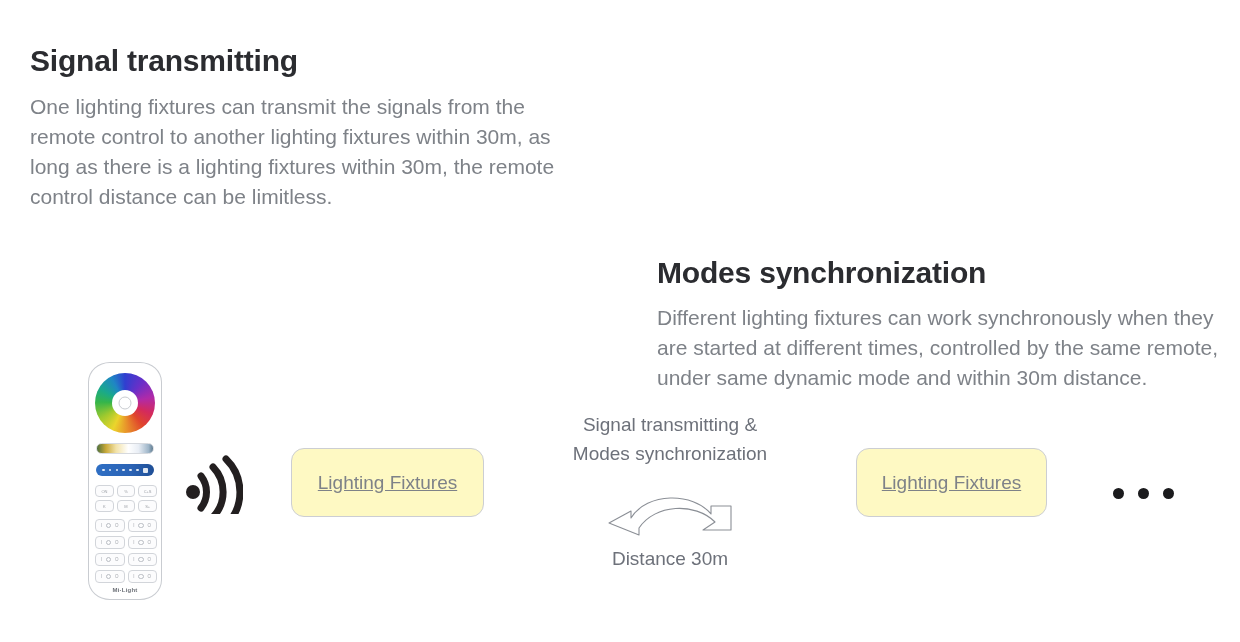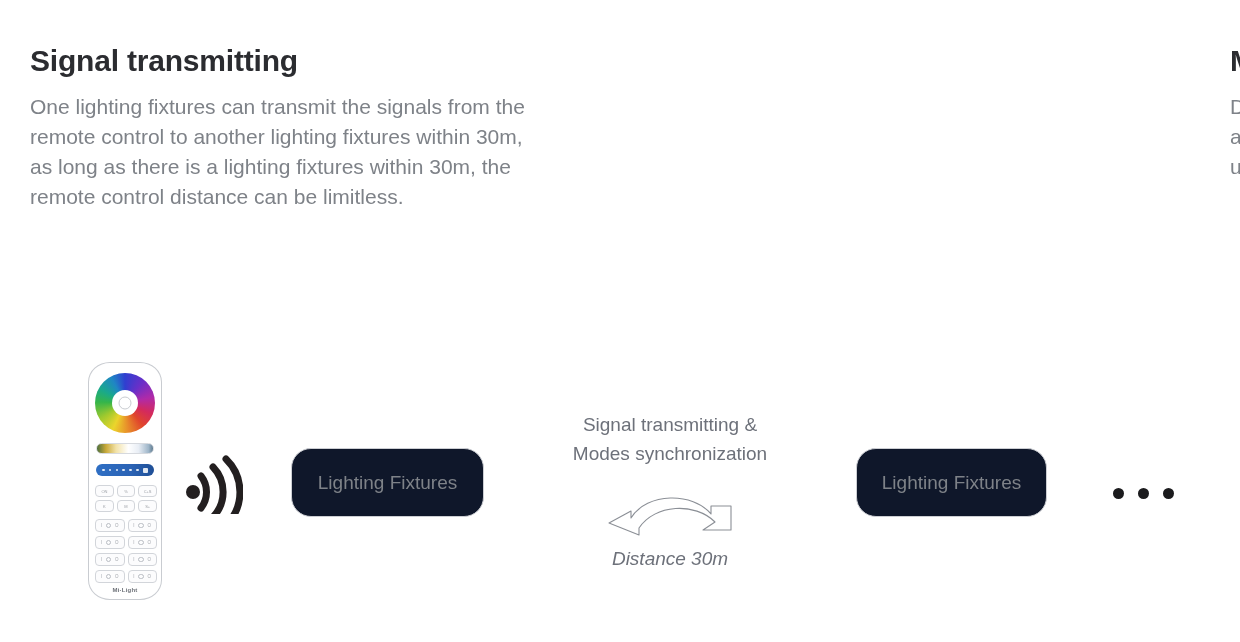--- a/index.html
+++ b/index.html
@@ -15,20 +15,21 @@
     overflow: hidden;
   }
 
   
   .columns {
     position: absolute;
     left: 0;
     top: 0;
     width: 1240px;
     display: flex;
+    flex-direction: column;
   }
   .col {
     box-sizing: border-box;
     width: 620px;
     padding: 44px 40px 0 30px;
   }
   .col.right { padding-left: 657px; padding-right: 10px; width: 620px; }
   .col.right .col-inner { width: 580px; }
 
   .heading {
@@ -235,27 +236,28 @@
     top: 452px;
     width: 60px;
     height: 62px;
   }
 
   
   .fixture-box {
     position: absolute;
     box-sizing: border-box;
     border: 1.3px solid #ccced3;
-    border-radius: 20px;
-    background: #0f172a;
+    border-radius: 13px;
+    background: #fef9c3;
     display: flex;
     align-items: center;
     justify-content: center;
     font-size: 19px;
     color: #7e8288;
+    text-decoration: underline;
   }
   #fixture-left  { left: 291px; top: 448px; width: 193px; height: 69px; }
   #fixture-right { left: 856px; top: 448px; width: 191px; height: 69px; }
 
   
   .center-block {
     position: absolute;
     left: 530px;
     top: 410px;
     width: 280px;
@@ -269,21 +271,20 @@
   .center-arrow {
     margin: 10px auto 0;
     width: 150px;
     height: 62px;
     display: block;
   }
   .distance-label {
     margin-top: 8px;
     font-size: 19px;
     color: #6d717a;
-    font-style: italic;
   }
 
   
   .ellipsis {
     position: absolute;
     left: 1113px;
     top: 488px;
     display: flex;
     gap: 14px;
   }

